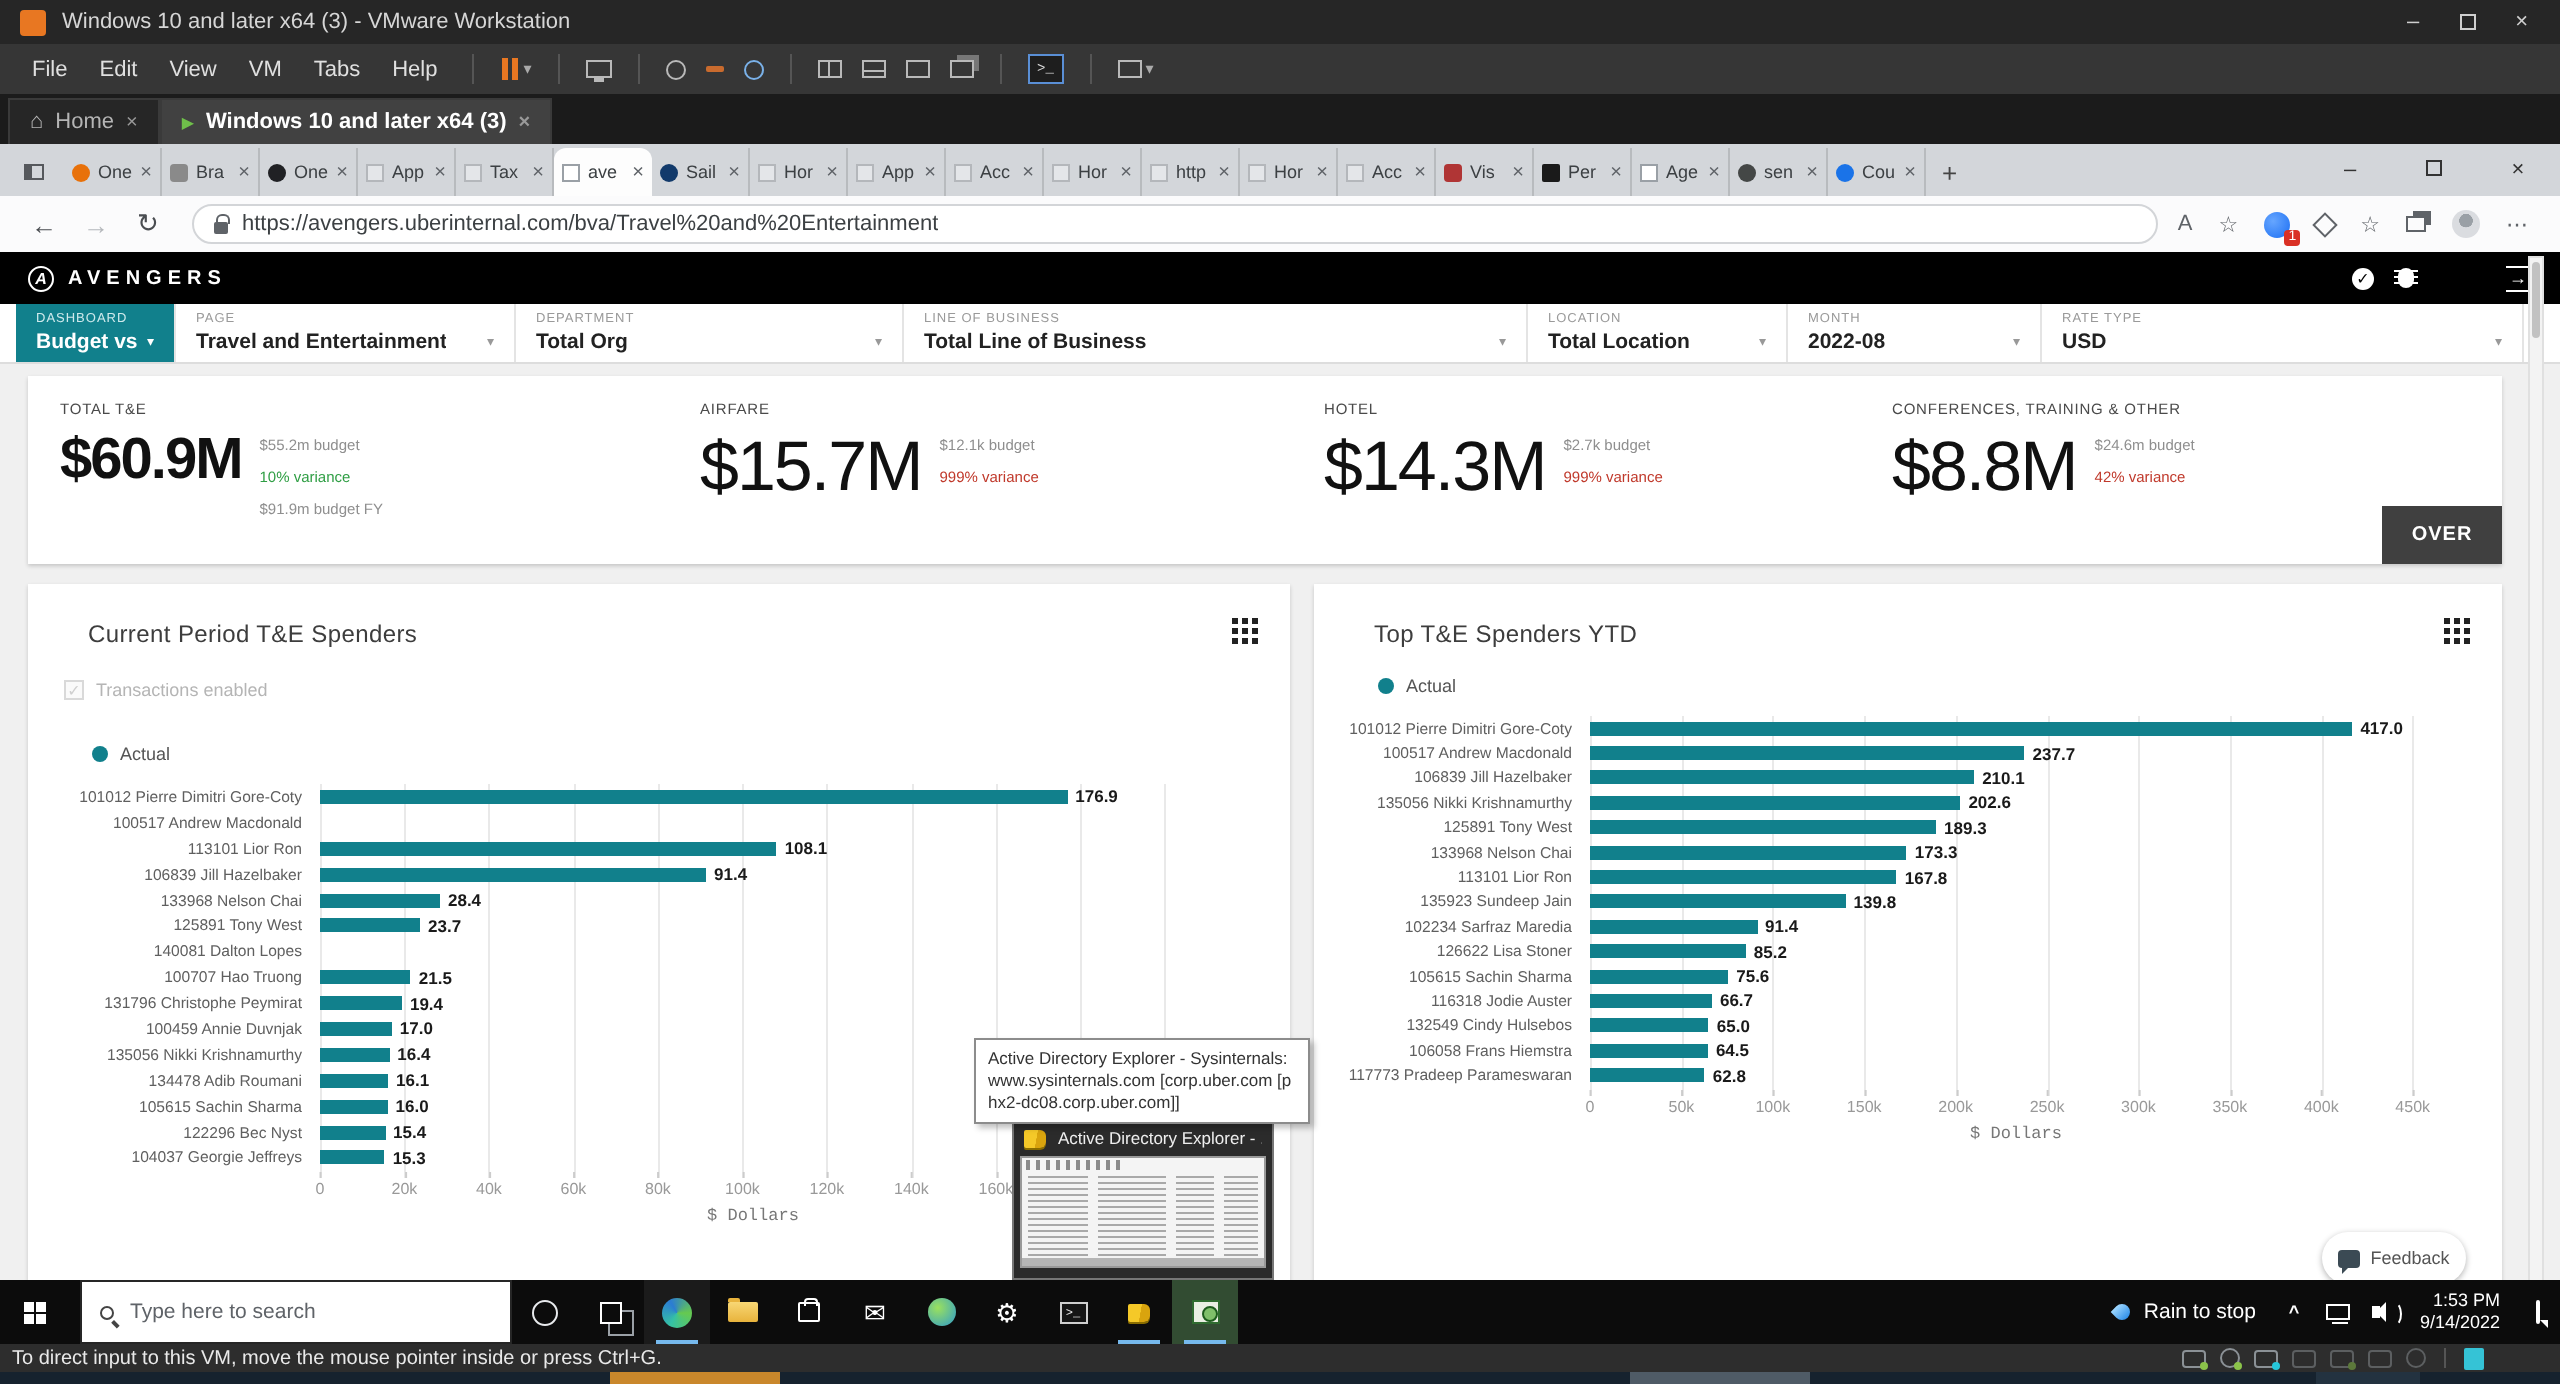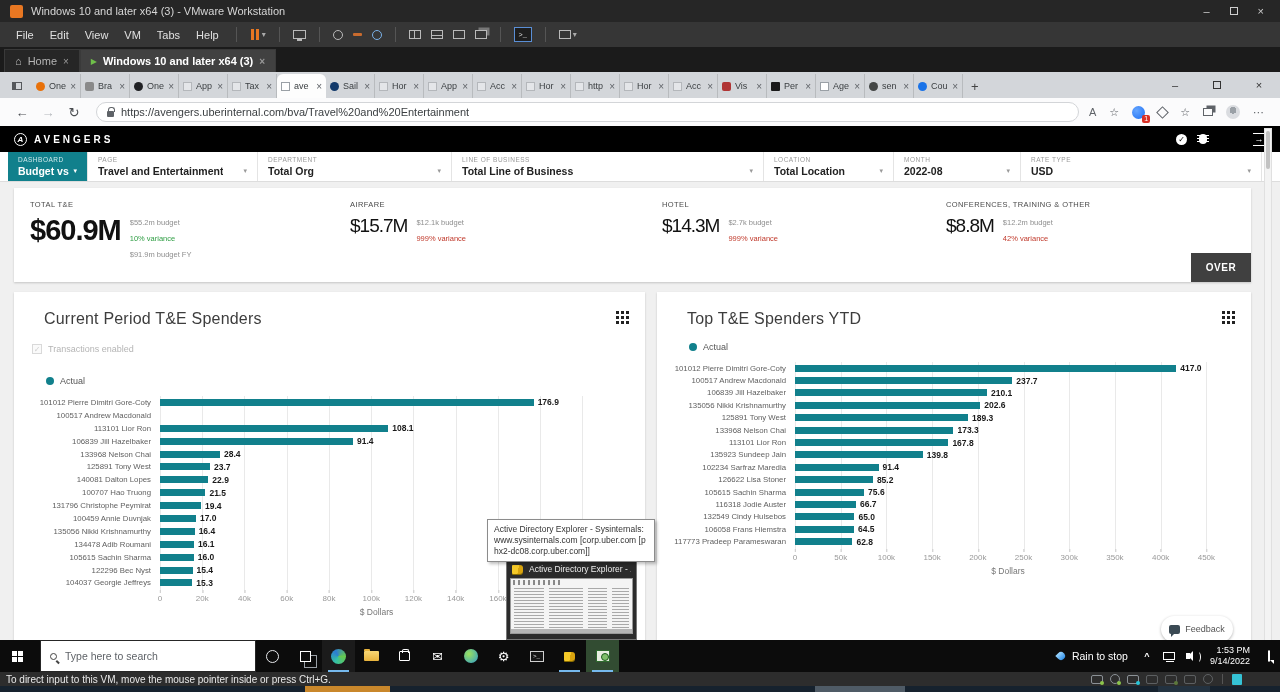--- a/index.html
+++ b/index.html
@@ -94,55 +94,55 @@
   .fval{font-size:10.5px;color:#222;font-weight:bold;white-space:nowrap;overflow:hidden;}
   .fcell.accent .fval{color:#fff;}
   .fcaret{font-size:7px;color:#999;}
   .fcell.accent .fcaret{color:#fff;}
   .dash-body{padding:6px 29px 0 14px;}
   .card{background:#fff;box-shadow:0 1px 2px rgba(0,0,0,.18);}
   .kpi-card{height:94px;display:flex;padding:12px 0 0 16px;position:relative;}
   .kpi{display:flex;flex-direction:column;}
   .kpi-label{font-size:7.5px;color:#4a4a4a;letter-spacing:.4px;margin-bottom:7px;white-space:nowrap;}
   .kpi-line{display:flex;align-items:flex-start;gap:9px;}
-  .kpi-value{font-size:19px;color:#111;letter-spacing:-1px;line-height:1;}
+  .kpi-value{font-size:35px;color:#111;letter-spacing:-1px;line-height:1;}
   .kpi-value.em{font-weight:bold;font-size:29px;}
   .kpi-details{display:flex;flex-direction:column;gap:7px;padding-top:2px;}
   .kd{font-size:7.5px;white-space:nowrap;}
   .kd.muted{color:#8f8f8f;}
   .kd.good{color:#2f9e44;}
   .kd.bad{color:#c0392b;}
   .over-badge{position:absolute;right:0;bottom:0;width:60px;height:29px;background:#404040;color:#fff;
     display:flex;align-items:center;justify-content:center;font-size:10px;font-weight:bold;letter-spacing:.5px;}
   .charts-row{display:flex;gap:12px;margin-top:10px;}
   .chart-card{padding:14px 16px;position:relative;}
   .chart-card.left{width:631px;height:400px;}
   .chart-card.right{flex:1;height:356px;}
   .chart-head{display:flex;align-items:center;justify-content:space-between;}
-  .chart-title{margin:4px 0 0 14px;font-size:16px;font-weight:normal;color:#3d3d3d;letter-spacing:.2px;}
+  .chart-title{margin:4px 0 0 14px;font-size:12px;font-weight:normal;color:#3d3d3d;letter-spacing:.2px;}
   .grid-icon svg{display:block;}
   .chart-checkbox{display:flex;align-items:center;gap:6px;margin:16px 0 0 2px;}
   .cb{width:10px;height:10px;border:1px solid #d9d9d9;background:#fafafa;color:#cfcfcf;font-size:8px;line-height:9px;text-align:center;}
   .cbl{font-size:9px;color:#b5b5b5;}
   .legend{display:flex;align-items:center;gap:6px;margin:22px 0 10px 16px;}
   .chart-card.right .legend{margin-top:14px;}
   .ldot{width:8px;height:8px;border-radius:50%;}
   .lname{font-size:9px;color:#555;}
   .plot{position:relative;margin-top:8px;}
   .gridlayer{position:absolute;left:var(--lbl);right:var(--rpad);top:0;bottom:24px;}
   .gline{position:absolute;top:0;bottom:0;width:1px;background:#e9e9e9;}
   .brow{display:flex;height:var(--rowh);align-items:center;position:relative;}
   .blabel{flex:0 0 var(--lbl);text-align:right;padding-right:9px;font-size:7.8px;color:#5f5f5f;white-space:nowrap;overflow:hidden;}
   .btrack{flex:1;display:flex;align-items:center;padding-right:var(--rpad);position:relative;z-index:1;}
   .bbar{height:7px;flex:0 0 auto;}
   .bval{font-size:8.5px;font-weight:bold;color:#1a1a1a;margin-left:4px;white-space:nowrap;}
   .ticks{position:relative;height:12px;margin-left:var(--lbl);margin-right:var(--rpad);margin-top:2px;}
   .tick{position:absolute;top:3px;transform:translateX(-50%);font-size:8px;color:#999;}
   .tick::before{content:"";position:absolute;left:50%;top:-4px;width:1px;height:3px;background:#ccc;}
-  .xlabel{margin-left:var(--lbl);margin-right:var(--rpad);text-align:center;font-size:8.5px;color:#777;margin-top:4px;}
+  .xlabel{margin-left:var(--lbl);margin-right:var(--rpad);text-align:center;font-size:8.5px;color:#777;margin-top:4px;font-family:Liberation Mono, monospace;}
 
   
   .tooltip{position:absolute;left:487px;top:519px;width:168px;background:#fff;border:1px solid #8c8c8c;
     box-shadow:2px 2px 3px rgba(0,0,0,.25);padding:4px 6px;font-size:8.5px;line-height:1.3;color:#333;z-index:45;word-break:break-all;}
   .preview{position:absolute;left:506px;top:556px;width:131px;height:84px;background:#2b2b2b;border:1px solid #777;z-index:44;padding:3px;}
   .pv-head{display:flex;align-items:center;gap:6px;height:18px;padding:0 2px;}
   .bookico{width:11px;height:9px;background:linear-gradient(100deg,#f5c928 55%,#d9a40e 56%);border-radius:1px 3px 3px 1px;box-shadow:0 1px 0 #8a6d00;}
   .pv-title{color:#eee;font-size:8.5px;white-space:nowrap;overflow:hidden;flex:1;}
   .pv-thumb{height:56px;background:#f4f4f4;border:1px solid #999;position:relative;overflow:hidden;}
   .pv-toolbar{height:5px;margin:1px 2px;background:repeating-linear-gradient(to right,#8a8a8a 0 2px,transparent 2px 5px);width:40%;}
@@ -518,21 +518,21 @@
                   <div class="kd muted">$2.7k budget</div>
                   <div class="kd bad">999% variance</div>
                 </div>
               </div>
             </div>
             <div class="kpi" style="flex: 1 1 0%;">
               <div class="kpi-label">CONFERENCES, TRAINING &amp; OTHER</div>
               <div class="kpi-line">
                 <div class="kpi-value">$8.8M</div>
                 <div class="kpi-details">
-                  <div class="kd muted">$12.2m budget</div>
+                  <div class="kd muted">$24.6m budget</div>
                   <div class="kd bad">42% variance</div>
                 </div>
               </div>
             </div>
           </span>
         <span class="over-badge">OVER</span>
       </section>
 
       <div class="charts-row">
 
@@ -611,24 +611,20 @@
                 </div>
                 <div class="brow">
                   <div class="blabel">125891 Tony West</div>
                   <div class="btrack">
                     <div class="bbar" style="width: 11.561%; background: rgb(17, 128, 140);"></div>
                     <span class="bval">23.7</span>
                   </div>
                 </div>
                 <div class="brow">
                   <div class="blabel">140081 Dalton Lopes</div>
-                  <div class="btrack">
-                    <div class="bbar" style="width: 11.1707%; background: rgb(17, 128, 140);"></div>
-                    <span class="bval">22.9</span>
-                  </div>
                 </div>
                 <div class="brow">
                   <div class="blabel">100707 Hao Truong</div>
                   <div class="btrack">
                     <div class="bbar" style="width: 10.4878%; background: rgb(17, 128, 140);"></div>
                     <span class="bval">21.5</span>
                   </div>
                 </div>
                 <div class="brow">
                   <div class="blabel">131796 Christophe Peymirat</div>

